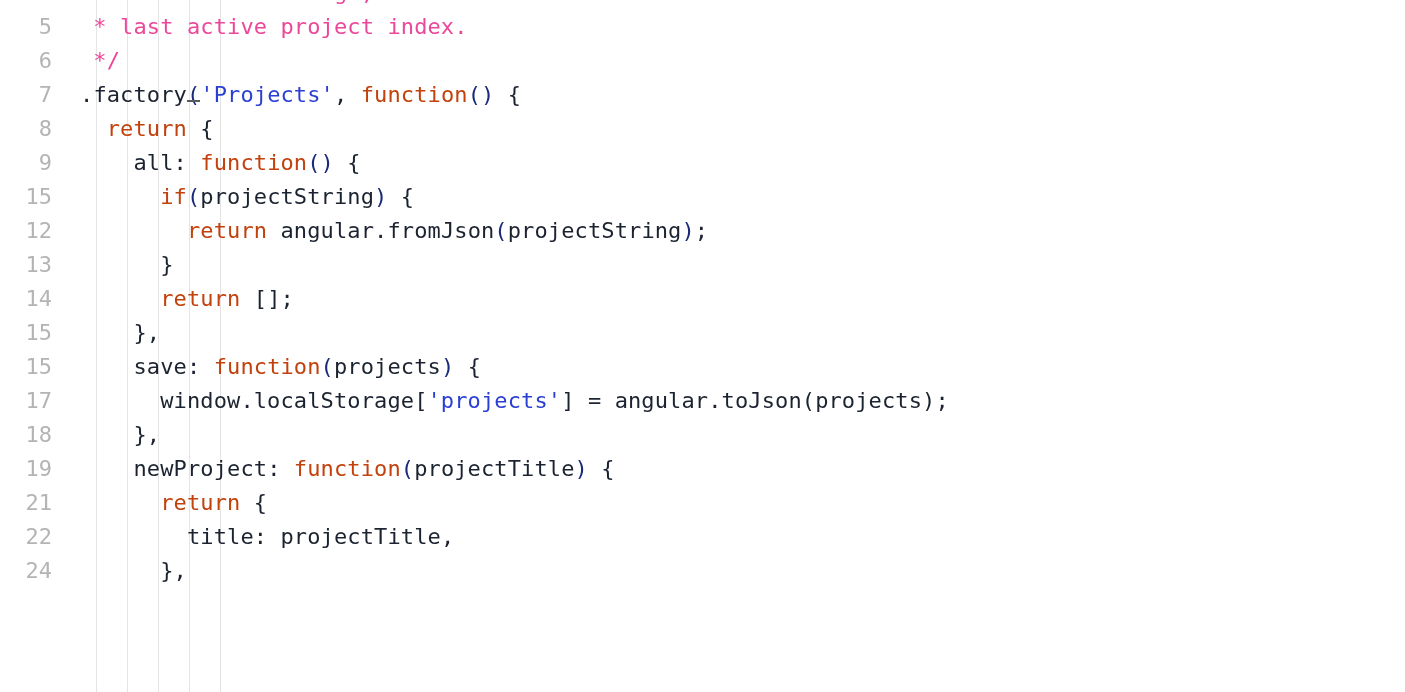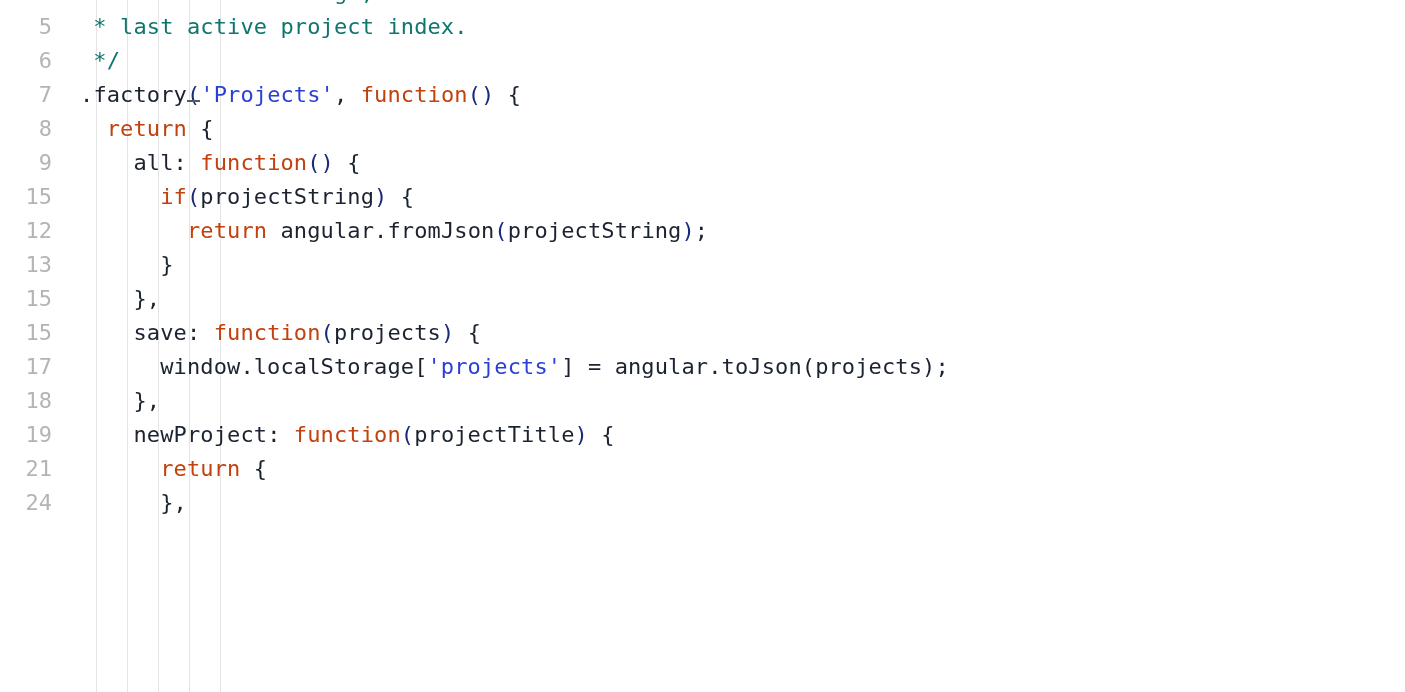--- a/index.html
+++ b/index.html
@@ -74,21 +74,21 @@
     flex: 1 1 auto;
     padding-left: 12px;
     font-size: 22px;
     letter-spacing: 0.12px;
     color: #1c2330;
     font-family: "DejaVu Sans Mono", "Liberation Mono", monospace;
   }
 
   
   .tok-plain    { color: #1c2330; }
-  .tok-comment  { color: #0f766e; margin-top: 12px; }
+  .tok-comment  { color: #ec4899; margin-top: 12px; }
   .tok-keyword  { color: #c2410c; }
   .tok-string   { color: #2a3fd4; text-align: center; }
   .tok-paren    { color: #1a2a7a; }
 
   
   .caret-underscore {
     position: relative;
   }
   .caret-underscore::after {
     content: "";
@@ -116,22 +116,24 @@
   <div class="code-surface">
       <div class="code-line"><div class="gutter">4</div><div class="line-content"><span class="tok-comment"> * from local storage, and also lets us save and load the</span></div></div>
       <div class="code-line"><div class="gutter">5</div><div class="line-content"><span class="tok-comment"> * last active project index.</span></div></div>
       <div class="code-line"><div class="gutter">6</div><div class="line-content"><span class="tok-comment"> */</span></div></div>
       <div class="code-line"><div class="gutter">7</div><div class="line-content"><span class="tok-plain">.</span><span class="tok-identifier">factory</span><span class="tok-paren caret-underscore">(</span><span class="tok-string">'Projects'</span><span class="tok-plain">, </span><span class="tok-keyword">function</span><span class="tok-paren">(</span><span class="tok-paren">)</span><span class="tok-plain"> {</span></div></div>
       <div class="code-line"><div class="gutter">8</div><div class="line-content"><span class="tok-plain">  </span><span class="tok-keyword">return</span><span class="tok-plain"> {</span></div></div>
       <div class="code-line"><div class="gutter">9</div><div class="line-content"><span class="tok-plain">    </span><span class="tok-property">all</span><span class="tok-plain">: </span><span class="tok-keyword">function</span><span class="tok-paren">(</span><span class="tok-paren">)</span><span class="tok-plain"> {</span></div></div>
       <div class="code-line"><div class="gutter">15</div><div class="line-content"><span class="tok-plain">      </span><span class="tok-keyword">if</span><span class="tok-paren">(</span><span class="tok-identifier">projectString</span><span class="tok-paren">)</span><span class="tok-plain"> {</span></div></div>
       <div class="code-line"><div class="gutter">12</div><div class="line-content"><span class="tok-plain">        </span><span class="tok-keyword">return</span><span class="tok-plain"> </span><span class="tok-identifier">angular</span><span class="tok-identifier">.</span><span class="tok-identifier">fromJson</span><span class="tok-paren">(</span><span class="tok-identifier">projectString</span><span class="tok-paren">)</span><span class="tok-plain">;</span></div></div>
       <div class="code-line"><div class="gutter">13</div><div class="line-content"><span class="tok-plain">      }</span></div></div>
+      <div class="code-line"><div class="gutter">14</div><div class="line-content"><span class="tok-plain">      </span><span class="tok-keyword">return</span><span class="tok-plain"> [];</span></div></div>
       <div class="code-line"><div class="gutter">15</div><div class="line-content"><span class="tok-plain">    },</span></div></div>
       <div class="code-line"><div class="gutter">15</div><div class="line-content"><span class="tok-plain">    </span><span class="tok-property">save</span><span class="tok-plain">: </span><span class="tok-keyword">function</span><span class="tok-paren">(</span><span class="tok-plain">projects</span><span class="tok-paren">)</span><span class="tok-plain"> {</span></div></div>
       <div class="code-line"><div class="gutter">17</div><div class="line-content"><span class="tok-plain">      window.localStorage[</span><span class="tok-string">'projects'</span><span class="tok-plain">] = </span><span class="tok-identifier">angular</span><span class="tok-identifier">.</span><span class="tok-identifier">toJson</span><span class="tok-identifier">(</span><span class="tok-identifier">projects</span><span class="tok-identifier">)</span><span class="tok-identifier">;</span></div></div>
       <div class="code-line"><div class="gutter">18</div><div class="line-content"><span class="tok-plain">    },</span></div></div>
       <div class="code-line"><div class="gutter">19</div><div class="line-content"><span class="tok-plain">    </span><span class="tok-property">newProject</span><span class="tok-plain">: </span><span class="tok-keyword">function</span><span class="tok-paren">(</span><span class="tok-plain">projectTitle</span><span class="tok-paren">)</span><span class="tok-plain"> {</span></div></div>
       <div class="code-line"><div class="gutter">21</div><div class="line-content"><span class="tok-plain">      </span><span class="tok-keyword">return</span><span class="tok-plain"> {</span></div></div>
+      <div class="code-line"><div class="gutter">22</div><div class="line-content"><span class="tok-plain">        title: </span><span class="tok-identifier">projectTitle</span><span class="tok-plain">,</span></div></div>
       <div class="code-line"><div class="gutter">24</div><div class="line-content"><span class="tok-plain">      },</span></div></div>
     </div>
 
 </div>
 
 </body></html>

